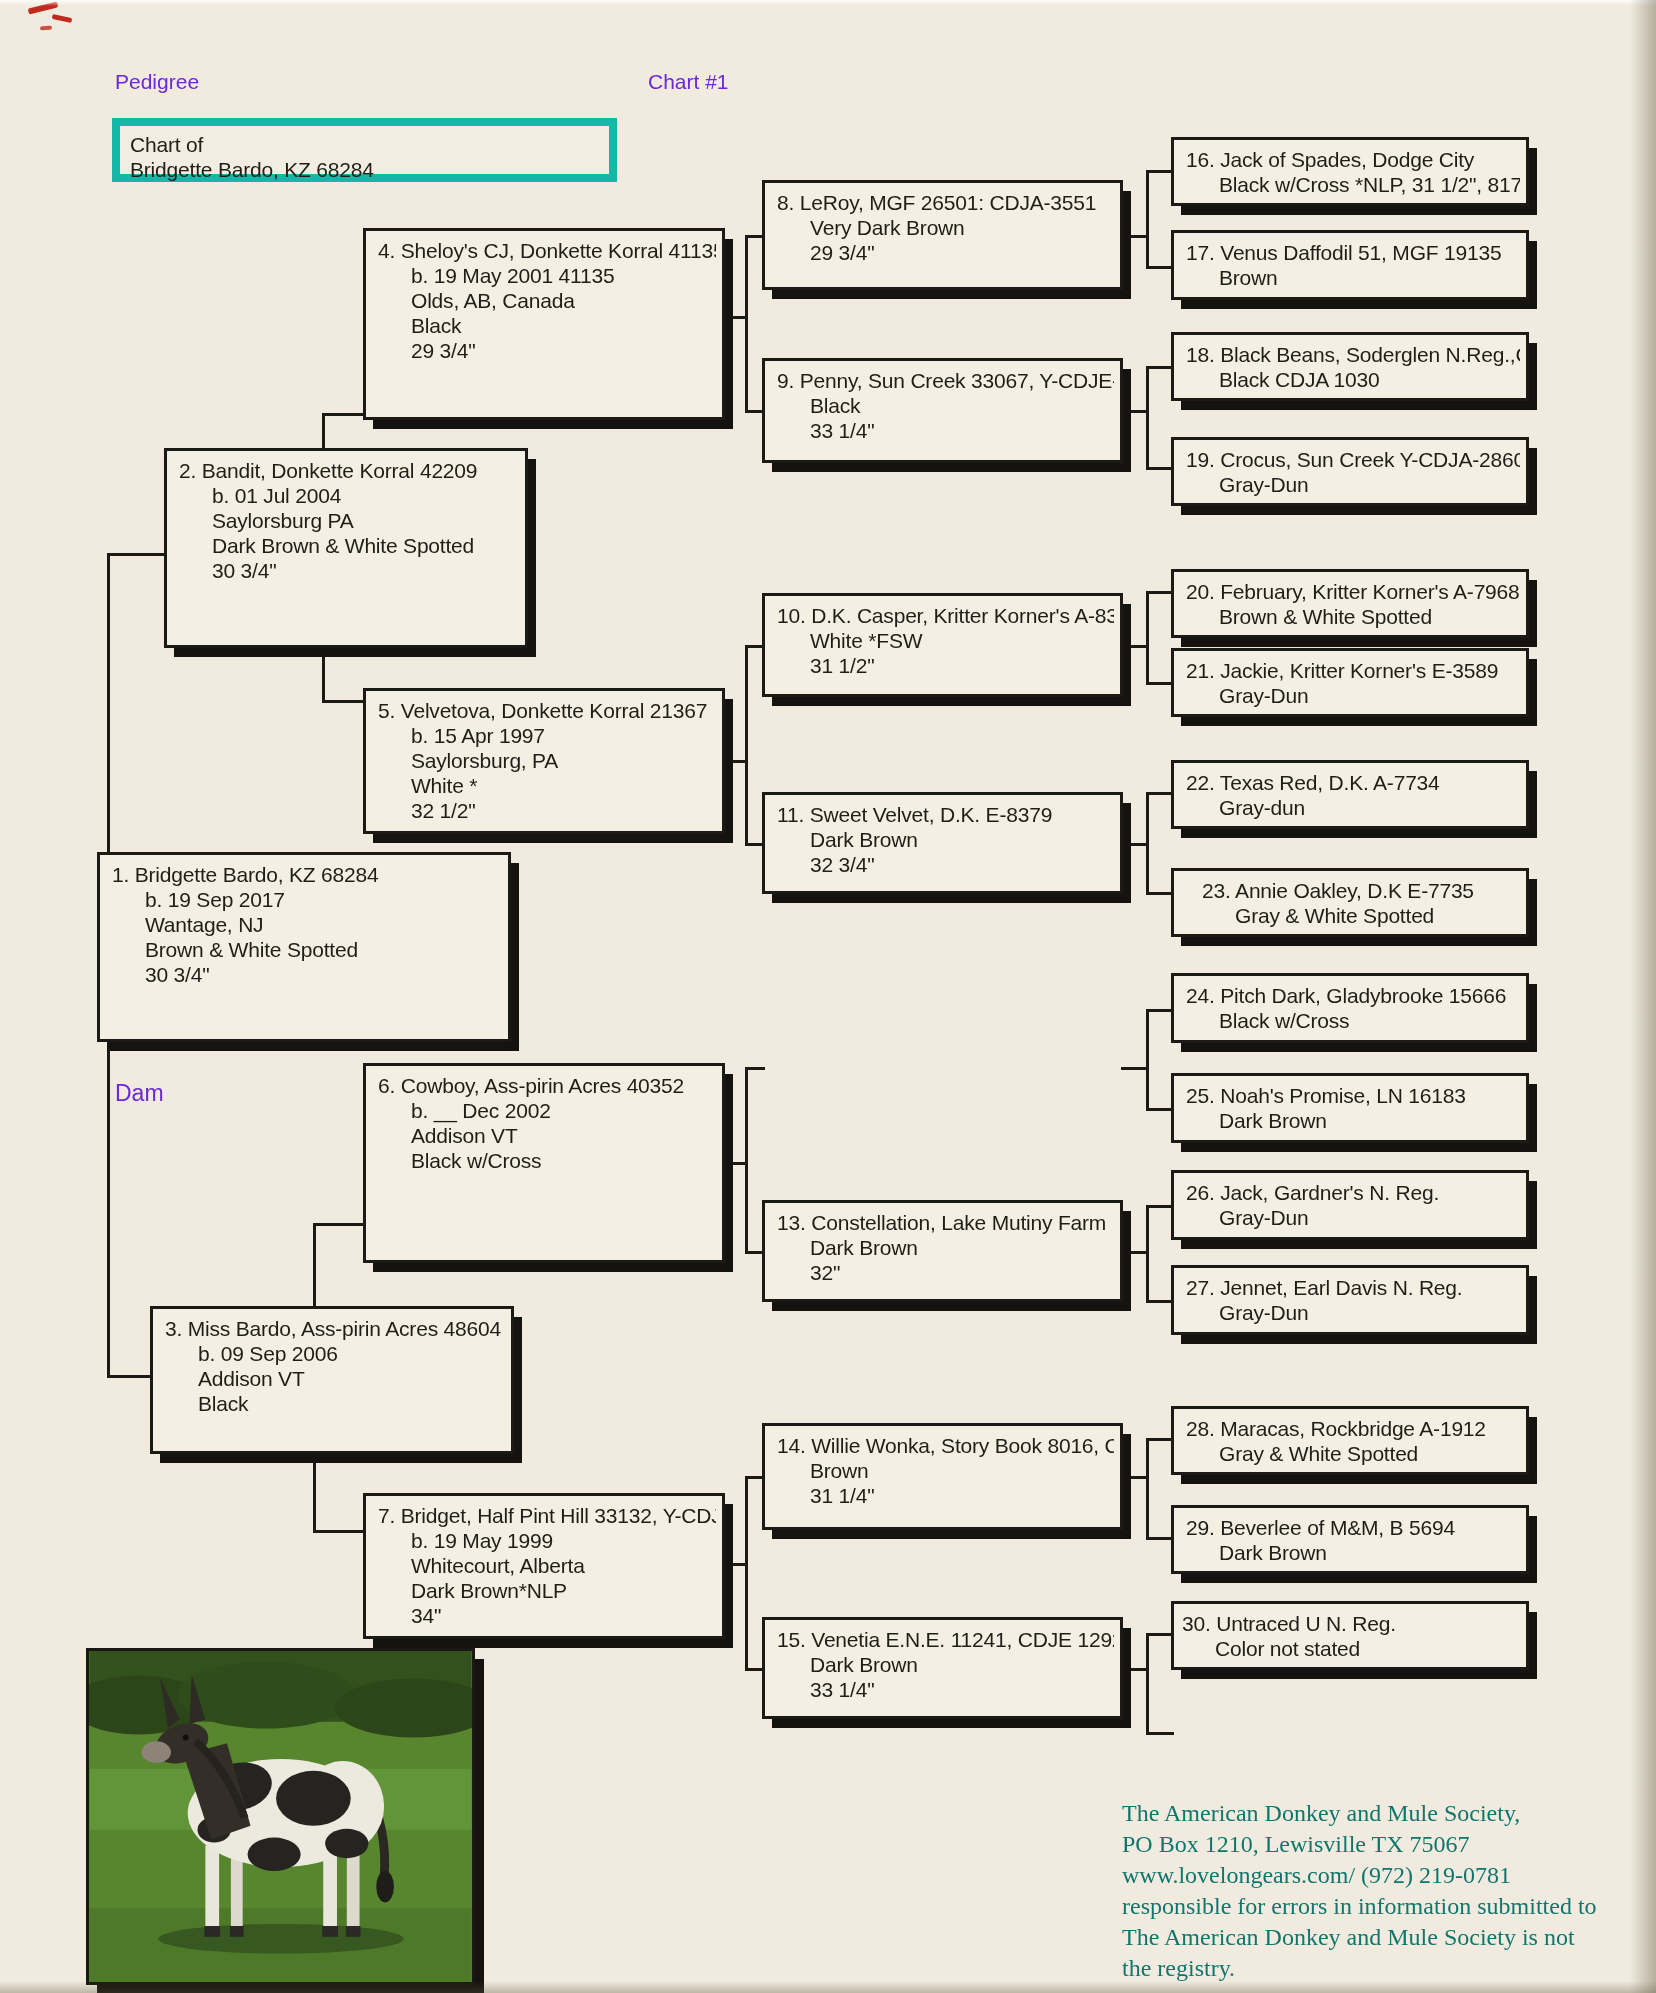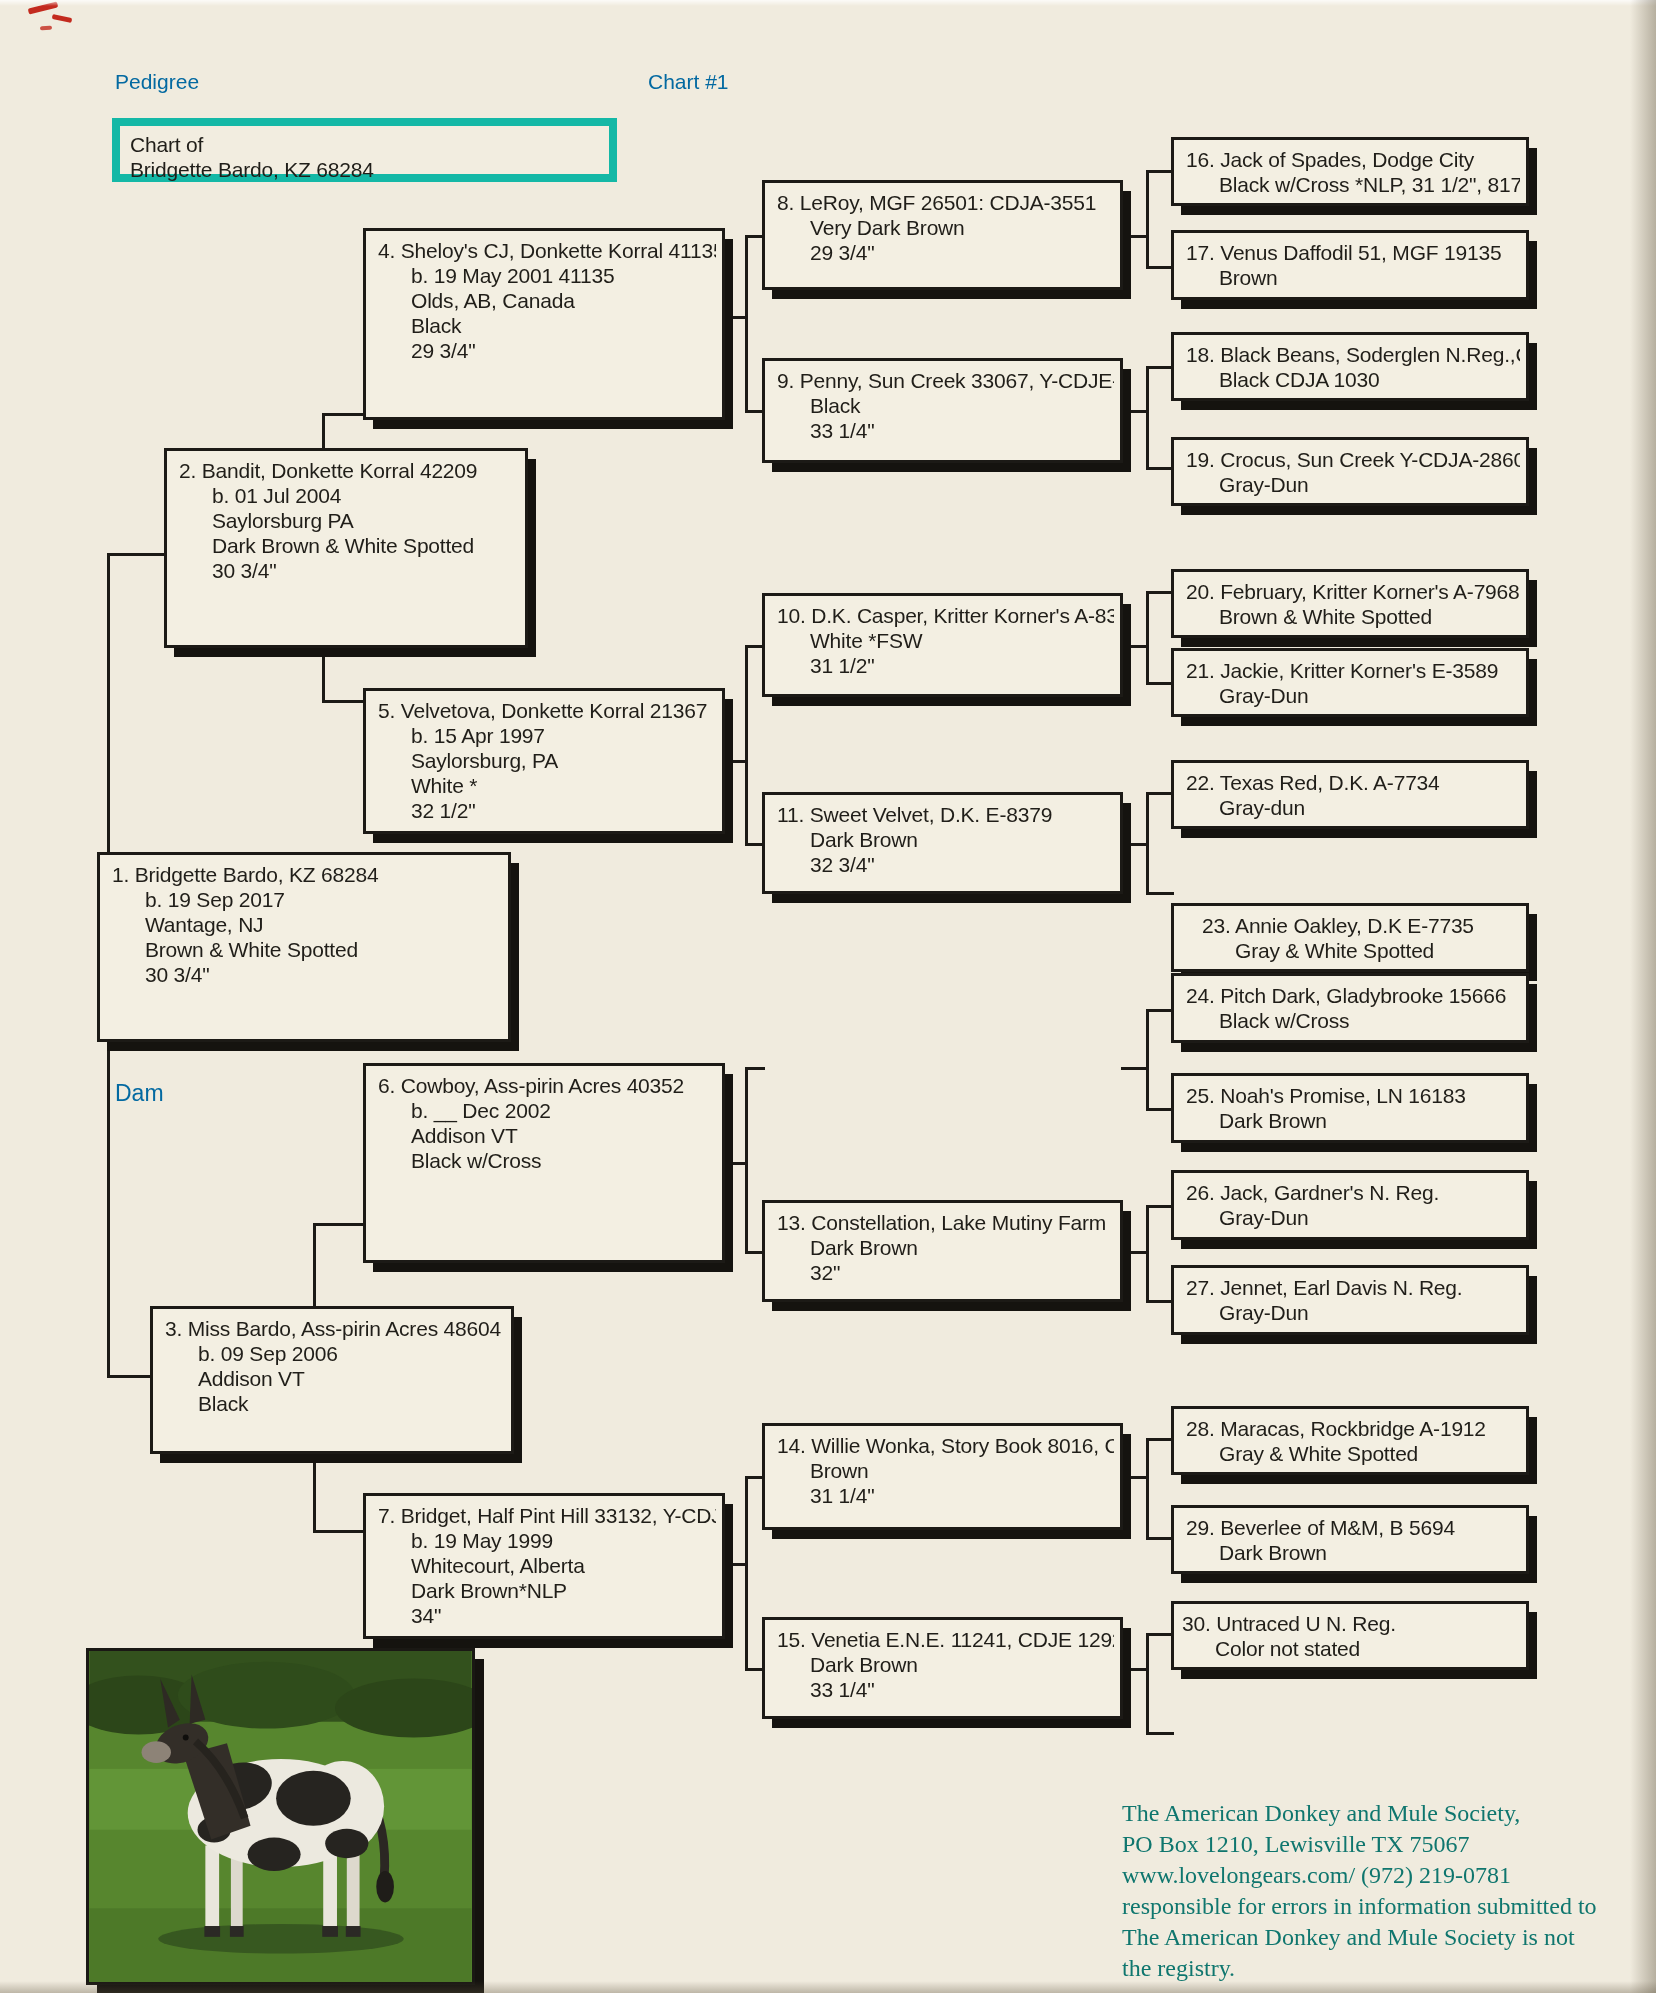--- a/index.html
+++ b/index.html
@@ -1,21 +1,21 @@
 <!DOCTYPE html>
 <html><head>
 <meta charset="utf-8">
 <style>
   html,body{margin:0;padding:0;background:#d8d2c2;}
   #page{
     position:relative;width:1656px;height:1993px;margin:0 auto;
     background:#f0ebde;overflow:hidden;
     font-family:"Liberation Sans",sans-serif;color:#1f1d1a;
   }
-  .lbl{position:absolute;font-size:21px;color:#0369a1;white-space:nowrap;}
+  .lbl{position:absolute;font-size:21px;color:#6d28d9;white-space:nowrap;}
   .pbox{
     position:absolute;background:#f3efe2;border:3px solid #1c1a16;
     box-shadow:9px 10px 0 -1px #15130f;
     padding:7px 6px 6px 12px;box-sizing:border-box;
   }
   .plain{
     position:absolute;background:#f2ede0;border:8px solid #14b8a6;
     padding:6px 10px;box-sizing:border-box;
   }
   .bl{
@@ -236,21 +236,21 @@
     <div class="bl">Brown &amp; White Spotted</div>
   </div>
   <div class="pbox" style="left:1171px;top:648px;width:358px;min-height:68px;">
     <div class="bl">21. Jackie, Kritter Korner's E-3589</div>
     <div class="bl">Gray-Dun</div>
   </div>
   <div class="pbox" style="left:1171px;top:760px;width:358px;min-height:64px;">
     <div class="bl">22. Texas Red, D.K. A-7734</div>
     <div class="bl">Gray-dun</div>
   </div>
-  <div class="pbox" style="left:1171px;top:903px;width:358px;min-height:64px;padding-left:28px;">
+  <div class="pbox" style="left:1171px;top:868px;width:358px;min-height:64px;padding-left:28px;">
     <div class="bl">23. Annie Oakley, D.K  E-7735</div>
     <div class="bl">Gray &amp; White Spotted</div>
   </div>
   <div class="pbox" style="left:1171px;top:973px;width:358px;min-height:70px;">
     <div class="bl">24. Pitch Dark, Gladybrooke 15666</div>
     <div class="bl">Black w/Cross</div>
   </div>
   <div class="pbox" style="left:1171px;top:1073px;width:358px;min-height:70px;">
     <div class="bl">25. Noah's Promise, LN 16183</div>
     <div class="bl">Dark Brown</div>

